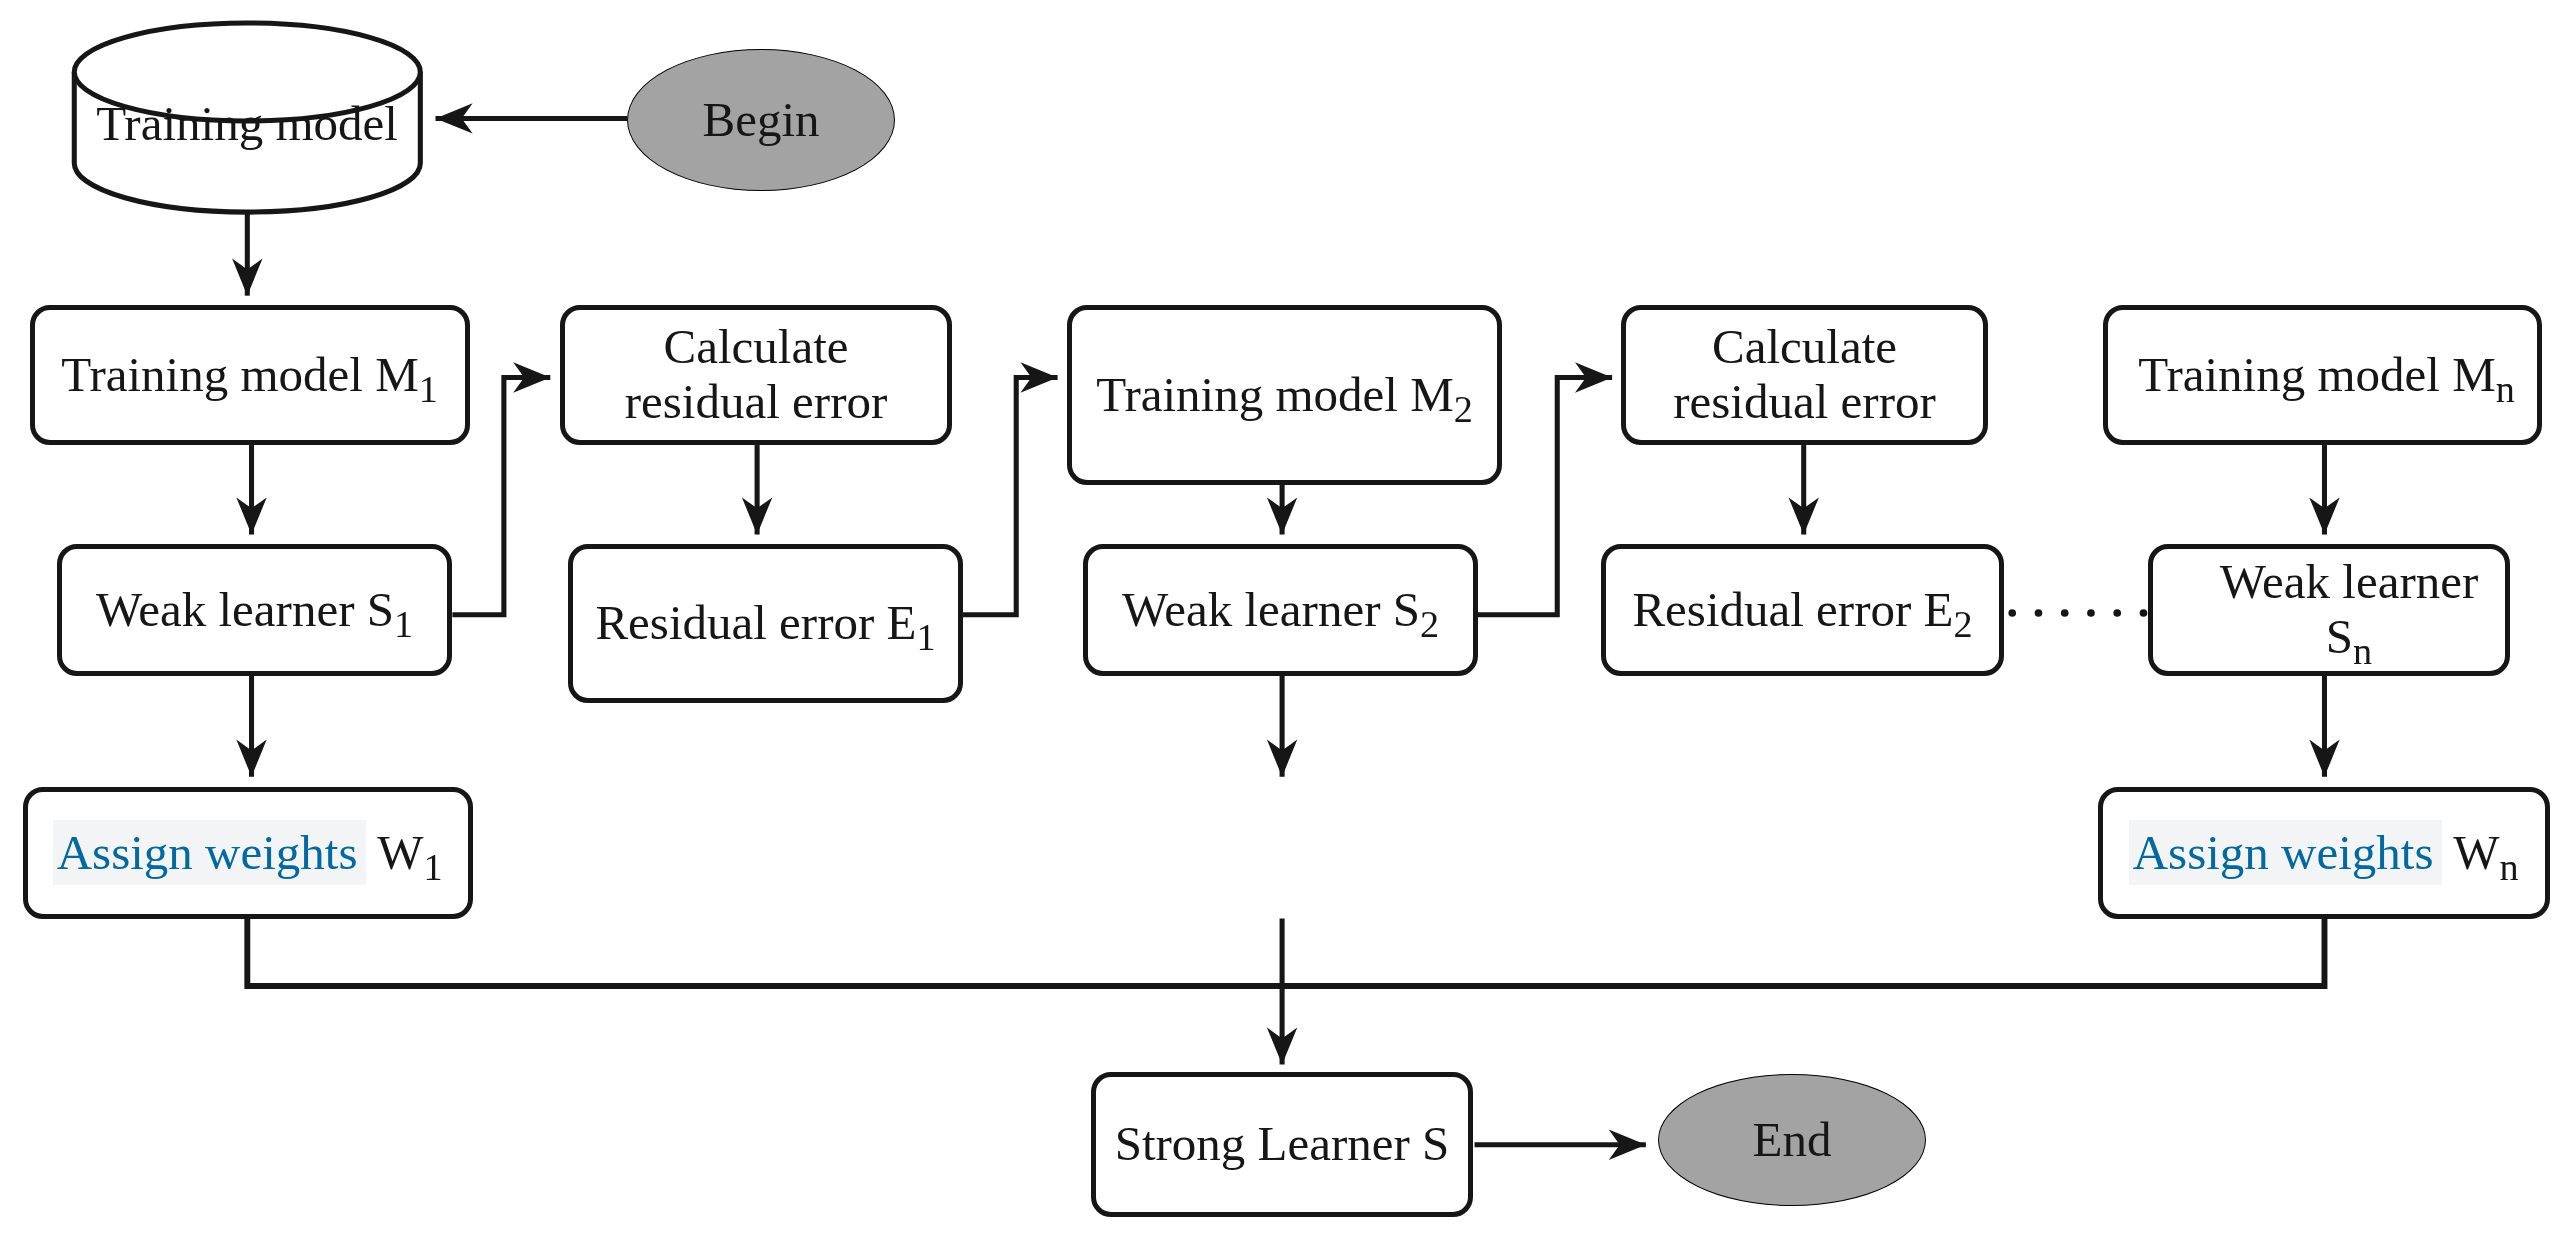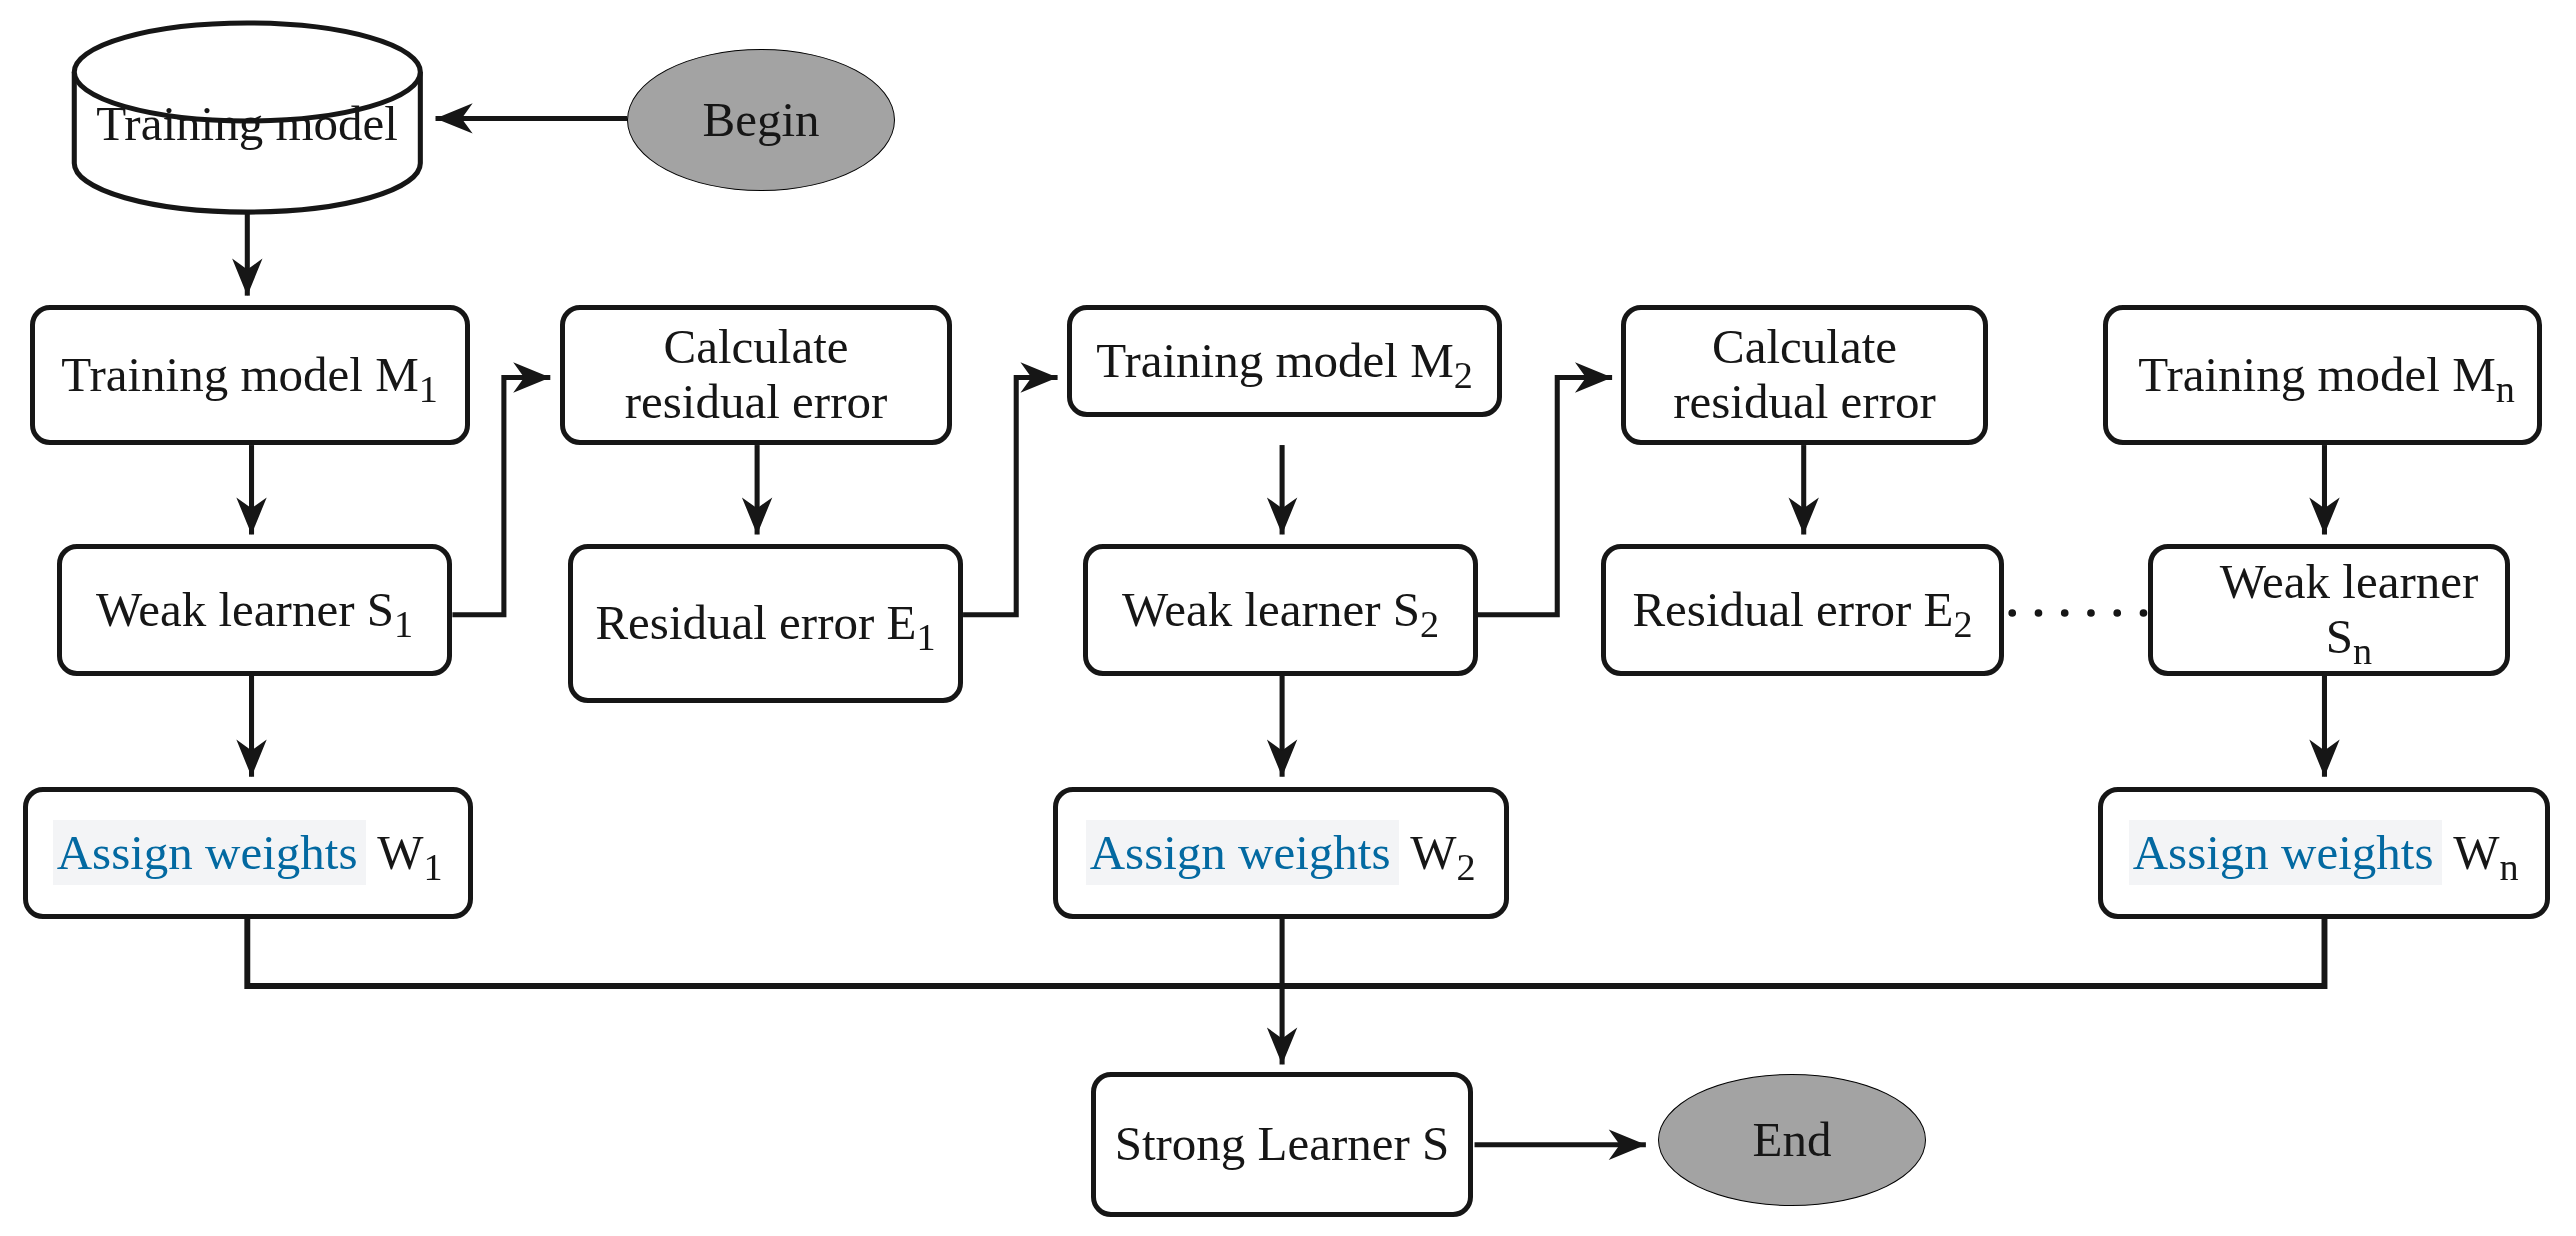--- a/index.html
+++ b/index.html
@@ -103,21 +103,21 @@
   </div>
 
   <div class="node box" style="left:29.5px;top:305px;width:440px;height:140px;">
     <span><span>Training model M</span><sub>1</sub></span>
   </div>
 
   <div class="node box" style="left:560px;top:305px;width:392px;height:140px;padding:0 51px;">
     <span>Calculate residual error</span>
   </div>
 
-  <div class="node box" style="left:1067px;top:305px;width:435px;height:112px;text-align:center;">
+  <div class="node box" style="left:1067px;top:305px;width:435px;height:180px;text-align:center;">
     <span><span>Training model M</span><sub>2</sub></span>
   </div>
 
   <div class="node box" style="left:1621px;top:305px;width:367px;height:140px;padding:0 42px;">
     <span>Calculate residual error</span>
   </div>
 
   <div class="node box" style="left:2103px;top:305px;width:439px;height:140px;padding-left:8px;">
     <span><span>Training model M</span><sub>n</sub></span>
   </div>
@@ -139,23 +139,20 @@
   </div>
 
   <div class="node box" style="left:2148px;top:544px;width:362px;height:132px;padding-left:40px;">
     <span><span>Weak learner S</span><sub>n</sub></span>
   </div>
 
   <div class="node box" style="left:23px;top:787px;width:450px;height:132px;">
     <span><span class="hl">Assign weights</span><span class="tail"> W</span><sub>1</sub></span>
   </div>
 
-  <div class="node box" style="left:1053px;top:787px;width:456px;height:132px;">
-    <span><span class="hl">Assign weights</span><span class="tail"> W</span><sub>2</sub></span>
-  </div>
 
   <div class="node box" style="left:2098px;top:787px;width:452px;height:132px;">
     <span><span class="hl">Assign weights</span><span class="tail"> W</span><sub>n</sub></span>
   </div>
 
   <div class="node box" style="left:1091px;top:1072px;width:382px;height:145px;">
     <span>Strong Learner S</span>
   </div>
 
   <div class="node ellipse" style="left:1658px;top:1074px;width:268px;height:132px;">

